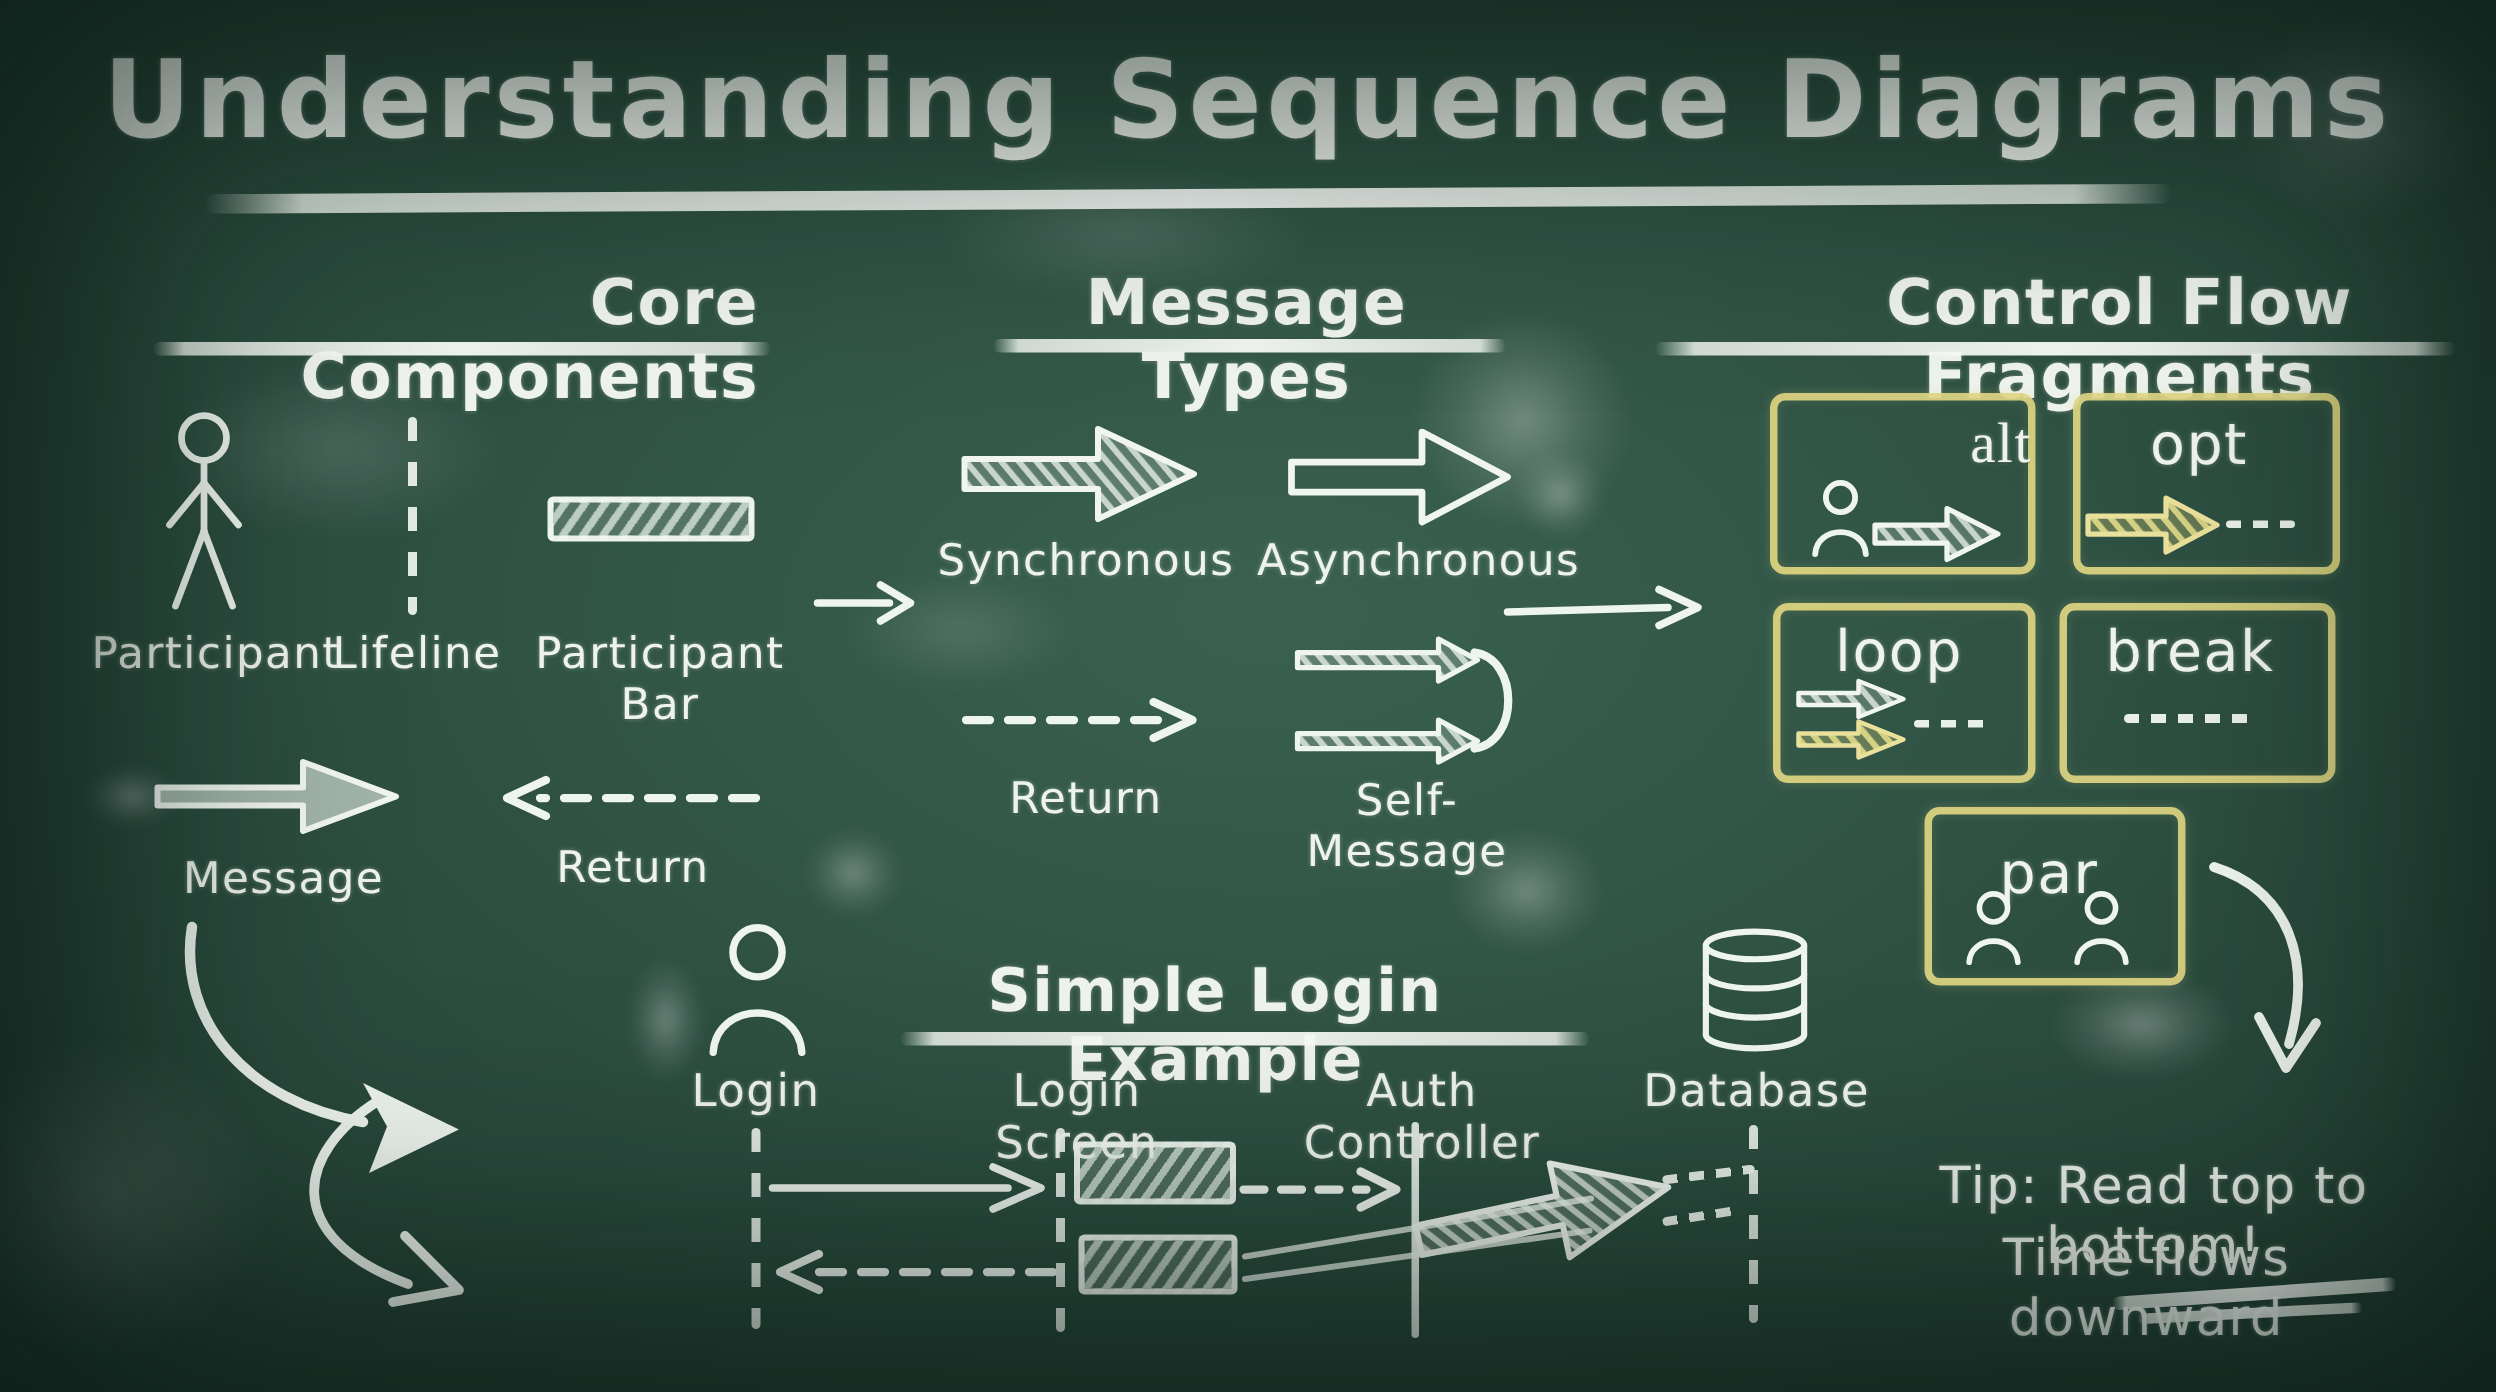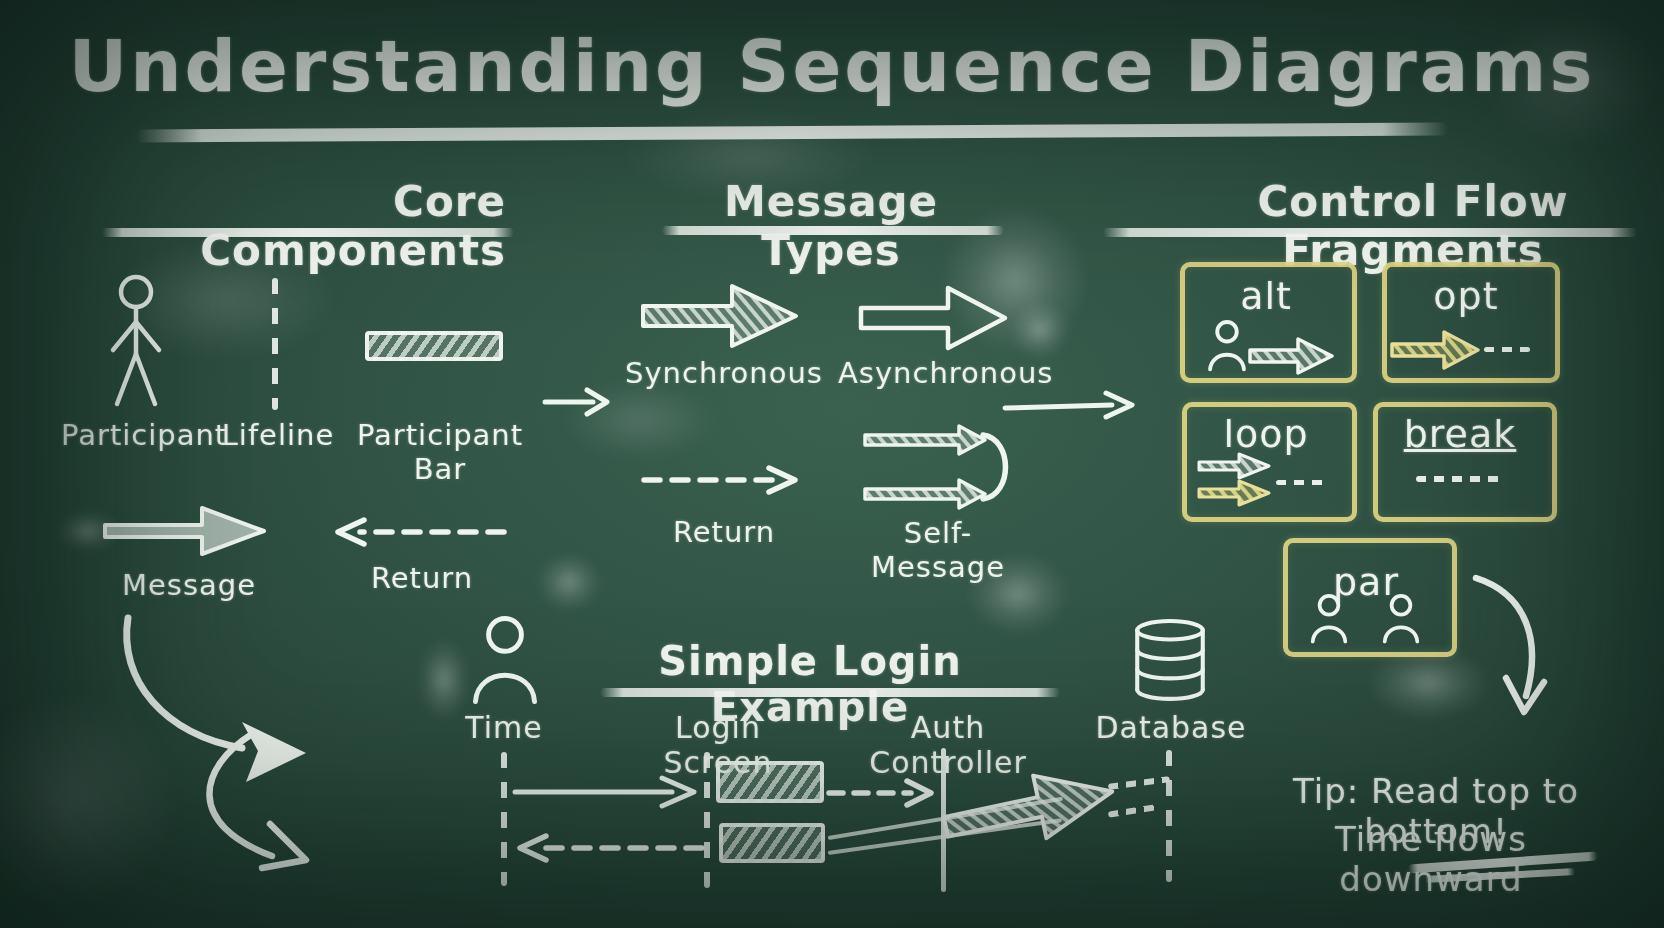--- a/index.html
+++ b/index.html
@@ -147,21 +147,21 @@
   <div class="abs chalk lbl ctr" style="left:838px;top:516px;width:200px;">Self-Message</div>
 
   <svg class="abs" style="left:1000px;top:388px;" width="140" height="38" viewBox="0 0 140 38">
     <g stroke="#eef4ee" stroke-width="5" fill="none" stroke-linecap="round" stroke-linejoin="round">
       <line x1="5" y1="20" x2="112" y2="17"></line>
         <polyline points="106,5 132,17 106,29"></polyline>
     </g>
   </svg>
 
   <div class="abs fragbox" style="left:1180px;top:262px;width:167px;height:111px;"></div>
-  <div class="abs chalk fraglabel ctr" style="left:1196px;top:274px;width:140px;">alt</div>
+  <div class="abs chalk fraglabel ctr" style="left:1264px;top:274px;width:140px;font-family:Liberation Serif, serif;">alt</div>
   <svg class="abs" style="left:1206px;top:320px;" width="42" height="52" viewBox="0 0 64 80">
     <g stroke="#eef4ee" stroke-width="6" fill="none" stroke-linecap="round">
       <circle cx="32" cy="18" r="15"></circle>
         <path d="M6,76 C8,46 56,46 58,76"></path>
     </g>
   </svg>
   <svg class="abs" style="left:1248px;top:334px;" width="88" height="44" viewBox="0 0 88 44">
     <polygon points="2,16 50,16 50,5 84,22 50,39 50,28 2,28" fill="url(#pW)" stroke="#f0f5f0" stroke-width="3.5" stroke-linejoin="round"></polygon>
   </svg>
 
@@ -176,21 +176,21 @@
   <div class="abs chalk fraglabel ctr" style="left:1196px;top:412px;width:140px;">loop</div>
   <svg class="abs" style="left:1197px;top:452px;" width="76" height="28" viewBox="0 0 76 28">
     <polygon points="2,10 42,10 42,2 72,14 42,26 42,18 2,18" fill="url(#pW)" stroke="#f0f5f0" stroke-width="3" stroke-linejoin="round"></polygon>
   </svg>
   <svg class="abs" style="left:1197px;top:479px;" width="76" height="28" viewBox="0 0 76 28">
     <polygon points="2,10 42,10 42,2 72,14 42,26 42,18 2,18" fill="url(#pY)" stroke="#e9e09b" stroke-width="3" stroke-linejoin="round"></polygon>
   </svg>
   <div class="abs hdash" style="left:1276px;top:480px;width:48px;height:5px;"></div>
 
   <div class="abs fragbox" style="left:1373px;top:402px;width:174px;height:110px;"></div>
-  <div class="abs chalk fraglabel ctr" style="left:1390px;top:412px;width:140px;text-decoration:underline;">break</div>
+  <div class="abs chalk fraglabel ctr" style="left:1390px;top:412px;width:140px;">break</div>
   <div class="abs hdash" style="left:1416px;top:476px;width:84px;height:6px;"></div>
 
   <div class="abs fragbox" style="left:1283px;top:538px;width:164px;height:109px;"></div>
   <div class="abs chalk fraglabel ctr" style="left:1296px;top:560px;width:140px;">par</div>
   <svg class="abs" style="left:1306px;top:594px;" width="46" height="50" viewBox="0 0 64 80">
     <g stroke="#eef4ee" stroke-width="6" fill="none" stroke-linecap="round">
       <circle cx="32" cy="18" r="15"></circle>
         <path d="M6,76 C8,46 56,46 58,76"></path>
     </g>
   </svg>
@@ -222,21 +222,21 @@
     <g stroke="#eef4ee" stroke-width="4" fill="none" stroke-linecap="round">
       <ellipse cx="38" cy="12" rx="32" ry="9"></ellipse>
       <path d="M6,12 L6,70"></path>
         <path d="M70,12 L70,70"></path>
       <path d="M6,31 A32,9 0 0 0 70,31"></path>
       <path d="M6,50 A32,9 0 0 0 70,50"></path>
       <path d="M6,70 A32,9 0 0 0 70,70"></path>
     </g>
   </svg>
 
-  <div class="abs chalk lbl ctr" style="left:434px;top:710px;width:140px;font-size:30px;">Time</div>
+  <div class="abs chalk lbl ctr" style="left:434px;top:710px;width:140px;font-size:30px;">Login</div>
   <div class="abs chalk lbl ctr" style="left:618px;top:710px;width:200px;font-size:30px;">Login Screen</div>
   <div class="abs chalk lbl ctr" style="left:1081px;top:710px;width:180px;font-size:30px;">Database</div>
   <div class="abs chalk lbl ctr" style="left:838px;top:710px;width:220px;font-size:30px;">Auth Controller</div>
 
   <div class="abs vdash" style="left:501px;top:752px;height:134px;"></div>
   <div class="abs vdash" style="left:704px;top:752px;height:136px;"></div>
   <div class="abs vsolid" style="left:941px;top:748px;height:144px;"></div>
   <div class="abs vdash" style="left:1166px;top:750px;height:132px;"></div>
 
   <div class="abs actbar" style="left:716px;top:761px;width:100px;height:34px;"></div>

